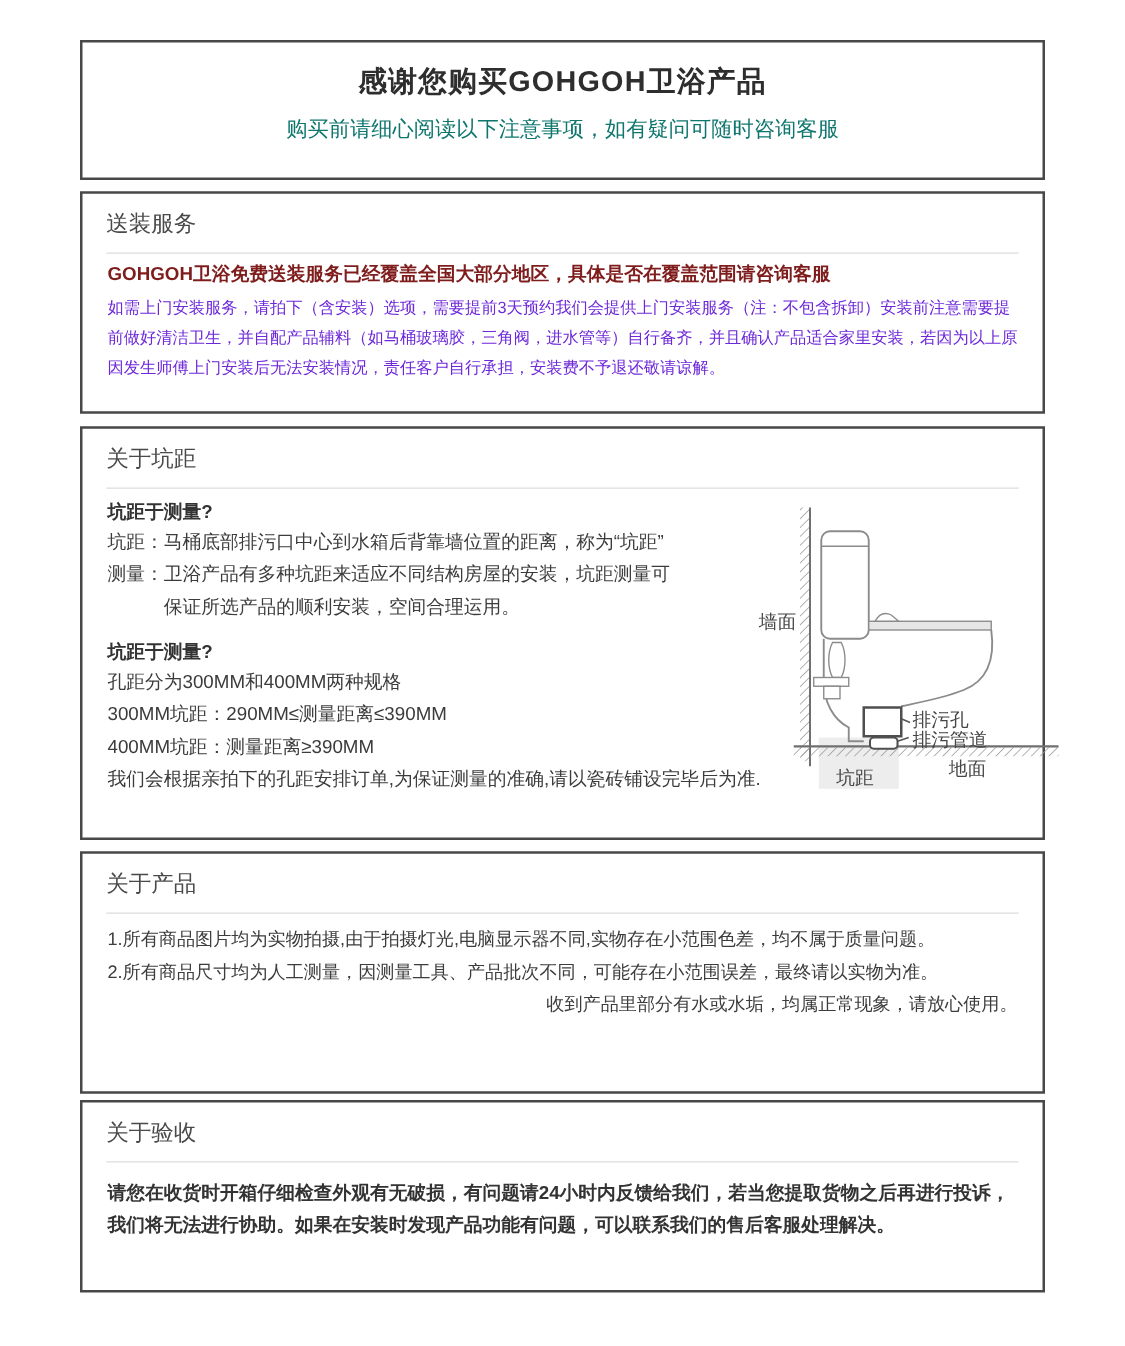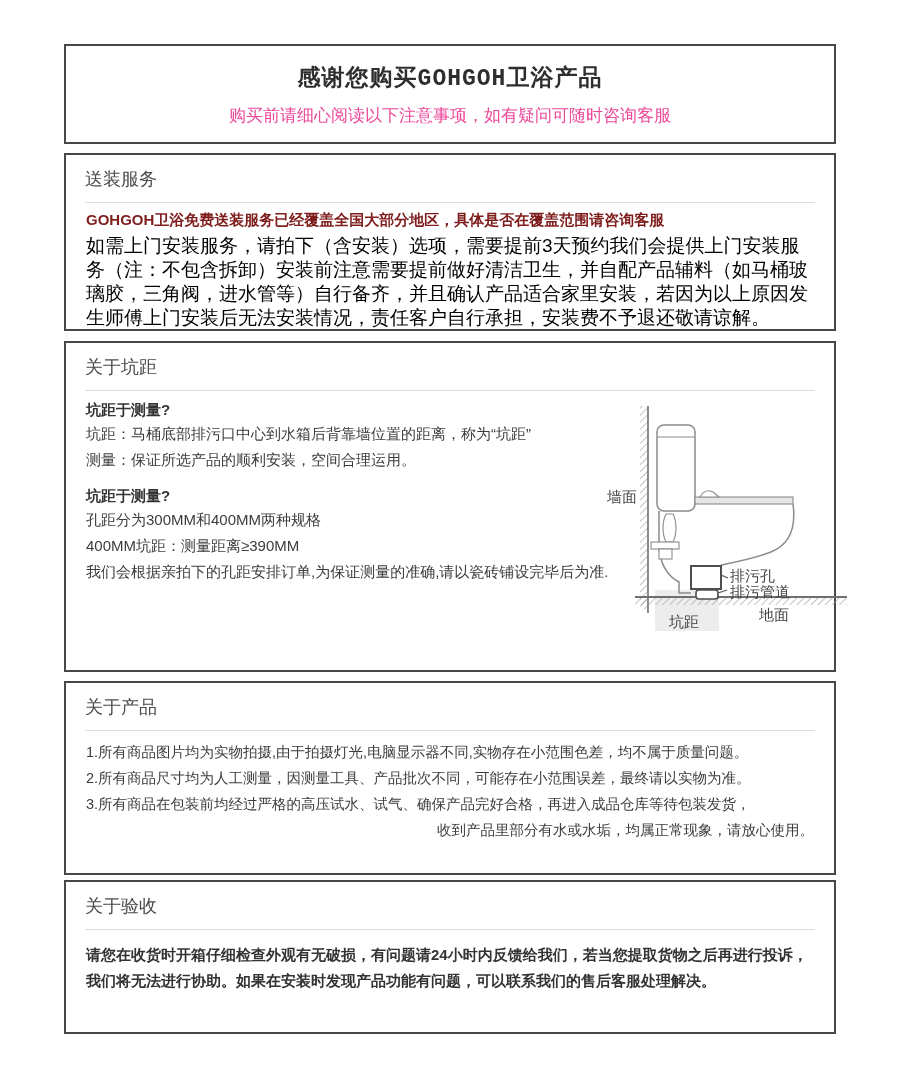--- a/index.html
+++ b/index.html
@@ -6,30 +6,30 @@
   html,body { background:#ffffff; }
   .page {
     position:relative; width:900px; height:1077px; background:#ffffff;
     font-family:"Liberation Sans","DejaVu Sans",sans-serif; color:#3d3d3d; overflow:hidden;
   }
   .box {
     position:absolute; left:64px; width:772px; background:#ffffff;
     border:2px solid #484848;
   }
   
-  .box-header { top:44px; height:100px; text-align:center;font-family:Liberation Mono, monospace; }
+  .box-header { top:32px; height:112px; text-align:center; }
   .main-title { margin-top:16px; font-size:23px; font-weight:700; color:#2e2e2e; letter-spacing:1px; }
-  .main-sub   { margin-top:11px; font-size:17px; color:#ec4899; }
+  .main-sub   { margin-top:11px; font-size:17px; color:#0f766e; }
   
   .sec-head { padding:12px 19px 0; font-size:18px; color:#4a4a4a; line-height:24px; font-weight:400; }
   .divider  { margin:11px 19px 0; border-top:1px solid #dddddd; height:0; }
   
   .box-delivery { top:153px; height:178px; }
   .lead { margin:7px 20px 0; font-size:15px; font-weight:700; color:#7f1d1d; line-height:20px; }
-  .para { margin:4px 20px 0; font-size:19px; color:#000000; line-height:24px; }
+  .para { margin:4px 20px 0; font-size:13px; color:#6d28d9; line-height:24px; }
   
   .box-pit { top:341px; height:331px; }
   .pit-col { margin:8px 0 0 20px; width:545px; font-size:15px; color:#3c3c3c; }
   .q { font-weight:700; font-size:15px; color:#333333; line-height:22px; }
   .q2 { margin-top:12px; }
   .def-row { display:flex; line-height:26px; white-space:nowrap; }
   .def-label { flex:0 0 auto; }
   .spec { line-height:26px; white-space:nowrap; }
   .note { line-height:26px; white-space:nowrap; }
   .diagram { position:absolute; left:527px; top:55px; }
@@ -65,25 +65,27 @@
     <div class="divider"></div>
     <div class="pit-col">
       <div class="q">坑距于测量?</div>
       <div class="def-row">
         <span class="def-label">坑距：</span>
         <span>马桶底部排污口中心到水箱后背靠墙位置的距离，称为“坑距”</span>
       </div>
       <div class="def-row">
         <span class="def-label">测量：</span>
         <span>
+          <span style="display:block">卫浴产品有多种坑距来适应不同结构房屋的安装，坑距测量可</span>
           <span style="display:block">保证所选产品的顺利安装，空间合理运用。</span>
         </span>
       </div>
       <div class="q q2">坑距于测量?</div>
       <div class="spec">孔距分为300MM和400MM两种规格</div>
+      <div class="spec">300MM坑距：290MM≤测量距离≤390MM</div>
       <div class="spec">400MM坑距：测量距离≥390MM</div>
       <div class="note">我们会根据亲拍下的孔距安排订单,为保证测量的准确,请以瓷砖铺设完毕后为准.</div>
     </div>
 
     <svg class="diagram" width="254" height="248" viewBox="0 0 254 248">
       <defs>
         <pattern id="hatch" width="5" height="5" patternUnits="userSpaceOnUse" patternTransform="rotate(45)">
           <line x1="0" y1="0" x2="0" y2="5" stroke="#9a9a9a" stroke-width="1.2"></line>
         </pattern>
       </defs>
@@ -125,21 +127,20 @@
       <text x="76" y="229">坑距</text>
     </svg>
   </div>
 
   <div class="box box-product">
     <div class="sec-head">关于产品</div>
     <div class="divider"></div>
     <div class="items">
       <div class="item">1.所有商品图片均为实物拍摄,由于拍摄灯光,电脑显示器不同,实物存在小范围色差，均不属于质量问题。</div>
       <div class="item">2.所有商品尺寸均为人工测量，因测量工具、产品批次不同，可能存在小范围误差，最终请以实物为准。</div>
-      <div class="item">3.所有商品在包装前均经过严格的高压试水、试气、确保产品完好合格，再进入成品仓库等待包装发货，</div>
       <div class="item item-cont">收到产品里部分有水或水垢，均属正常现象，请放心使用。</div>
     </div>
   </div>
 
   <div class="box box-accept">
     <div class="sec-head">关于验收</div>
     <div class="divider"></div>
     <div class="accept-body">请您在收货时开箱仔细检查外观有无破损，有问题请24小时内反馈给我们，若当您提取货物之后再进行投诉，我们将无法进行协助。如果在安装时发现产品功能有问题，可以联系我们的售后客服处理解决。</div>
   </div>
 

